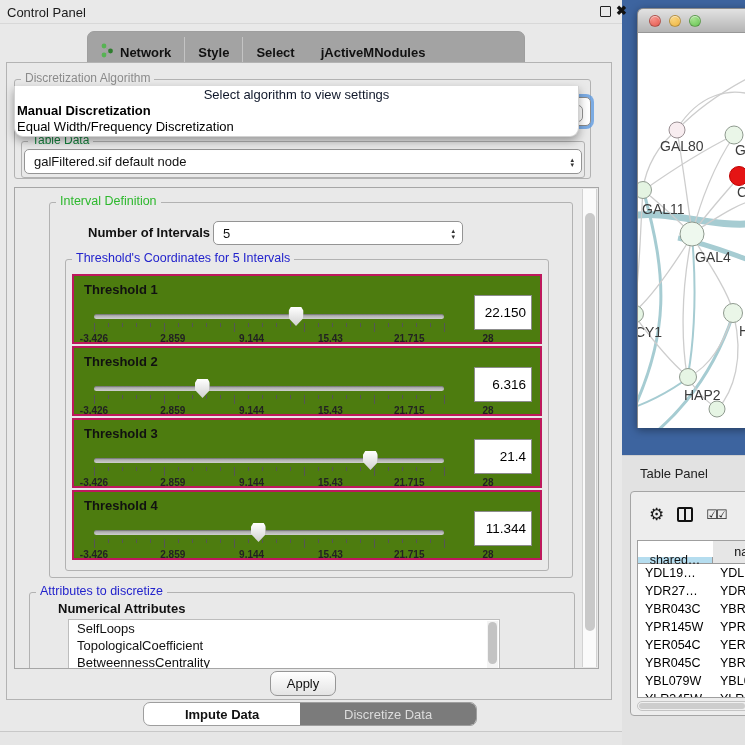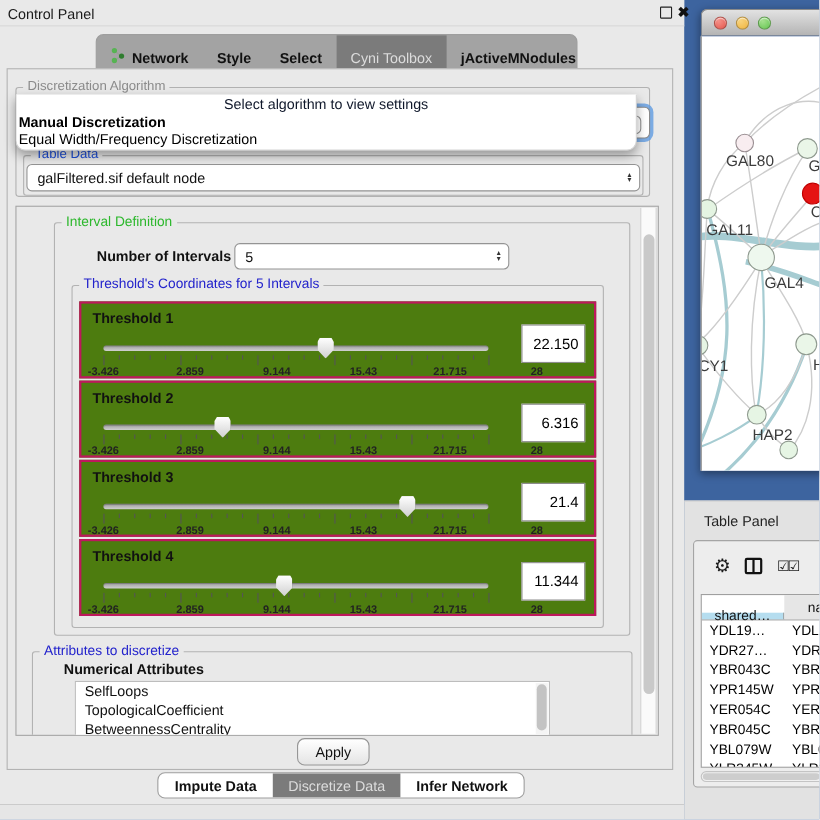--- a/index.html
+++ b/index.html
@@ -17,21 +17,21 @@
   .tabbar { position:absolute; left:87px; top:31px; width:438px; height:42px; background:#a3a3a3; border:1px solid #9e9e9e; border-radius:7px; display:flex; align-items:stretch; overflow:hidden; font-size:13px; font-weight:600; }
   .tab { display:flex; align-items:center; justify-content:center; padding:0 13px; color:#111; white-space:nowrap; }
   .tab.selected { background:#7b7b7b; color:#dcdcdc; font-weight:500; }
   .tab-sep { width:1px; background:#c4c4c4; margin:5px 0; }
   .net-icon { margin-right:6px; display:inline-block; }
 
   
   .outer-panel { position:absolute; left:6px; top:62px; width:606px; height:638px; border:1px solid #b3b3b3; background:#e9e9e9; }
 
   .group { position:absolute; border:1px solid #b2b2b2; border-radius:3px; }
-  .group-label { position:absolute; top:-9px; left:6px; background:#e9e9e9; padding:0 4px; font-size:12px; color:#1d4ed8; white-space:nowrap; }
+  .group-label { position:absolute; top:-9px; left:6px; background:#e9e9e9; padding:0 4px; font-size:12px; color:#15803d; white-space:nowrap; }
   .group-label.gray { color:#8b8b8b; }
   .group-label.green { color:#2db82d; font-size:12.5px; }
   .group-label.blue { color:#2323cc; font-size:12.5px; }
 
   .combo { position:absolute; background:#fff; border:1px solid #949494; border-radius:5px; font-size:13px; color:#111; display:flex; align-items:center; padding:0 9px; }
   .combo .spin { position:absolute; right:7px; top:50%; transform:translateY(-50%); display:flex; flex-direction:column; font-size:7px; line-height:5.5px; color:#333; }
   .hidden-combo { position:absolute; left:22px; top:96px; width:568px; height:29px; background:#fff; border:1px solid #8a8a8a; border-radius:5px; box-shadow:0 0 0 3px rgba(95,155,225,0.8); z-index:5; }
 
   
   .algo-overlay { position:absolute; left:13px; top:85px; width:565px; height:51px; background:#fff; border:1px solid #d2d2d2; border-top:none; border-radius:0 0 9px 9px; box-shadow:0 4px 10px rgba(0,0,0,0.35); z-index:40; font-size:13px; }
@@ -121,23 +121,20 @@
         </span>
         <span>Network</span>
       </div>
       <i class="tab-sep"></i>
       <div class="tab">
           <span>Style</span>
         </div>
       <i class="tab-sep"></i>
       <div class="tab">
           <span>Select</span>
-        </div>
-      <div class="tab selected">
-          <span>Cyni Toolbox</span>
         </div>
       <div class="tab">
           <span>jActiveMNodules</span>
         </div>
     </div>
 
     <div class="outer-panel">
 
       <div class="group" style="left:7px; top:16px; width:577px; height:100px;">
         <span class="group-label gray">Discretization Algorithm</span>
@@ -387,23 +384,20 @@
     </div>
 
     <button class="apply-btn">Apply</button>
 
     <div class="bot-tabbar">
       <div class="tab" style="flex:1;">
           <span>Impute Data</span>
         </div>
       <div class="tab selected" style="flex:1.15;">
           <span>Discretize Data</span>
-        </div>
-      <div class="tab" style="flex:1.1;">
-          <span>Infer Network</span>
         </div>
     </div>
 
     <div class="bottom-divider"></div>
     <div class="bottom-strip"></div>
   </div>
 
   <div class="net-window">
     <div class="net-titlebar">
       <span class="light" style="background:radial-gradient(circle at 35% 30%, #f59189, #e4574d);"></span>

